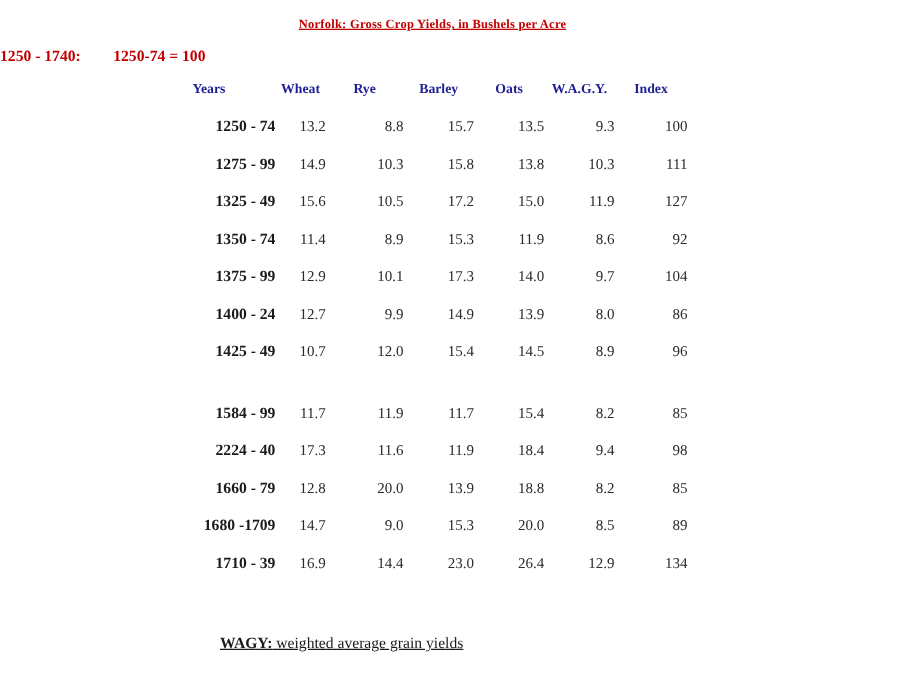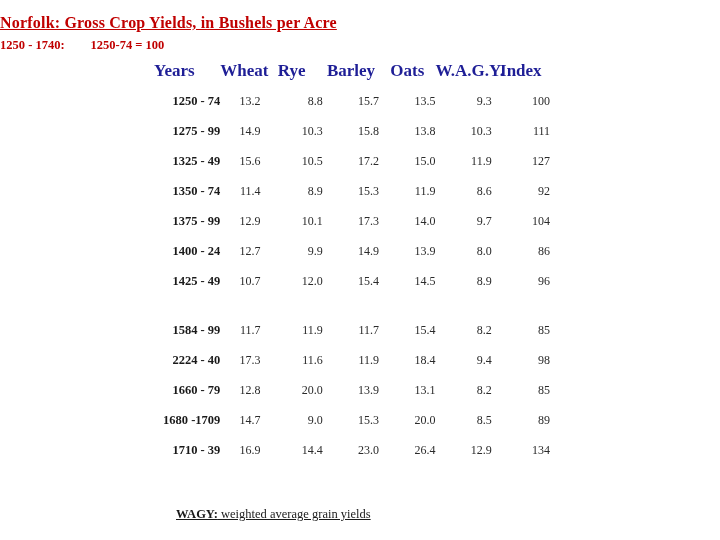--- a/index.html
+++ b/index.html
@@ -13,21 +13,22 @@
     height: 540px;
     background: #ffffff;
     font-family: "Liberation Serif", "DejaVu Serif", serif;
     overflow: hidden;
   }
   .title {
     position: absolute;
     top: 14px;
     left: 0;
     width: 692px;
-    font-size: 16px;
+    text-align: center;
+    font-size: 10px;
     font-weight: bold;
     color: #c00000;
     text-decoration: underline;
     letter-spacing: 0.2px;
   }
   .subtitle {
     position: absolute;
     top: 38px;
     left: 0;
     width: 712px;
@@ -49,21 +50,21 @@
   }
   table.yields col.c-years  { width: 70px; }
   table.yields col.c-wheat  { width: 40px; }
   table.yields col.c-rye    { width: 62px; }
   table.yields col.c-barley { width: 56px; }
   table.yields col.c-oats   { width: 56px; }
   table.yields col.c-wagy   { width: 56px; }
   table.yields col.c-index  { width: 58px; }
   table.yields th {
     height: 30px;
-    font-size: 17px;
+    font-size: 11px;
     font-weight: bold;
     color: #1e1e96;
     text-align: center;
     padding: 0;
     vertical-align: middle;
     margin-top: 44px;
   }
   table.yields th:first-child {
     text-align: left;
     padding-left: 4px;
@@ -215,21 +216,21 @@
           <td>11.9</td>
           <td>18.4</td>
           <td>9.4</td>
           <td>98</td>
         </tr>
         <tr>
           <td>1660 - 79</td>
           <td>12.8</td>
           <td>20.0</td>
           <td>13.9</td>
-          <td>13.1</td>
+          <td>18.8</td>
           <td>8.2</td>
           <td>85</td>
         </tr>
         <tr>
           <td>1680 -1709</td>
           <td>14.7</td>
           <td>9.0</td>
           <td>15.3</td>
           <td>20.0</td>
           <td>8.5</td>

